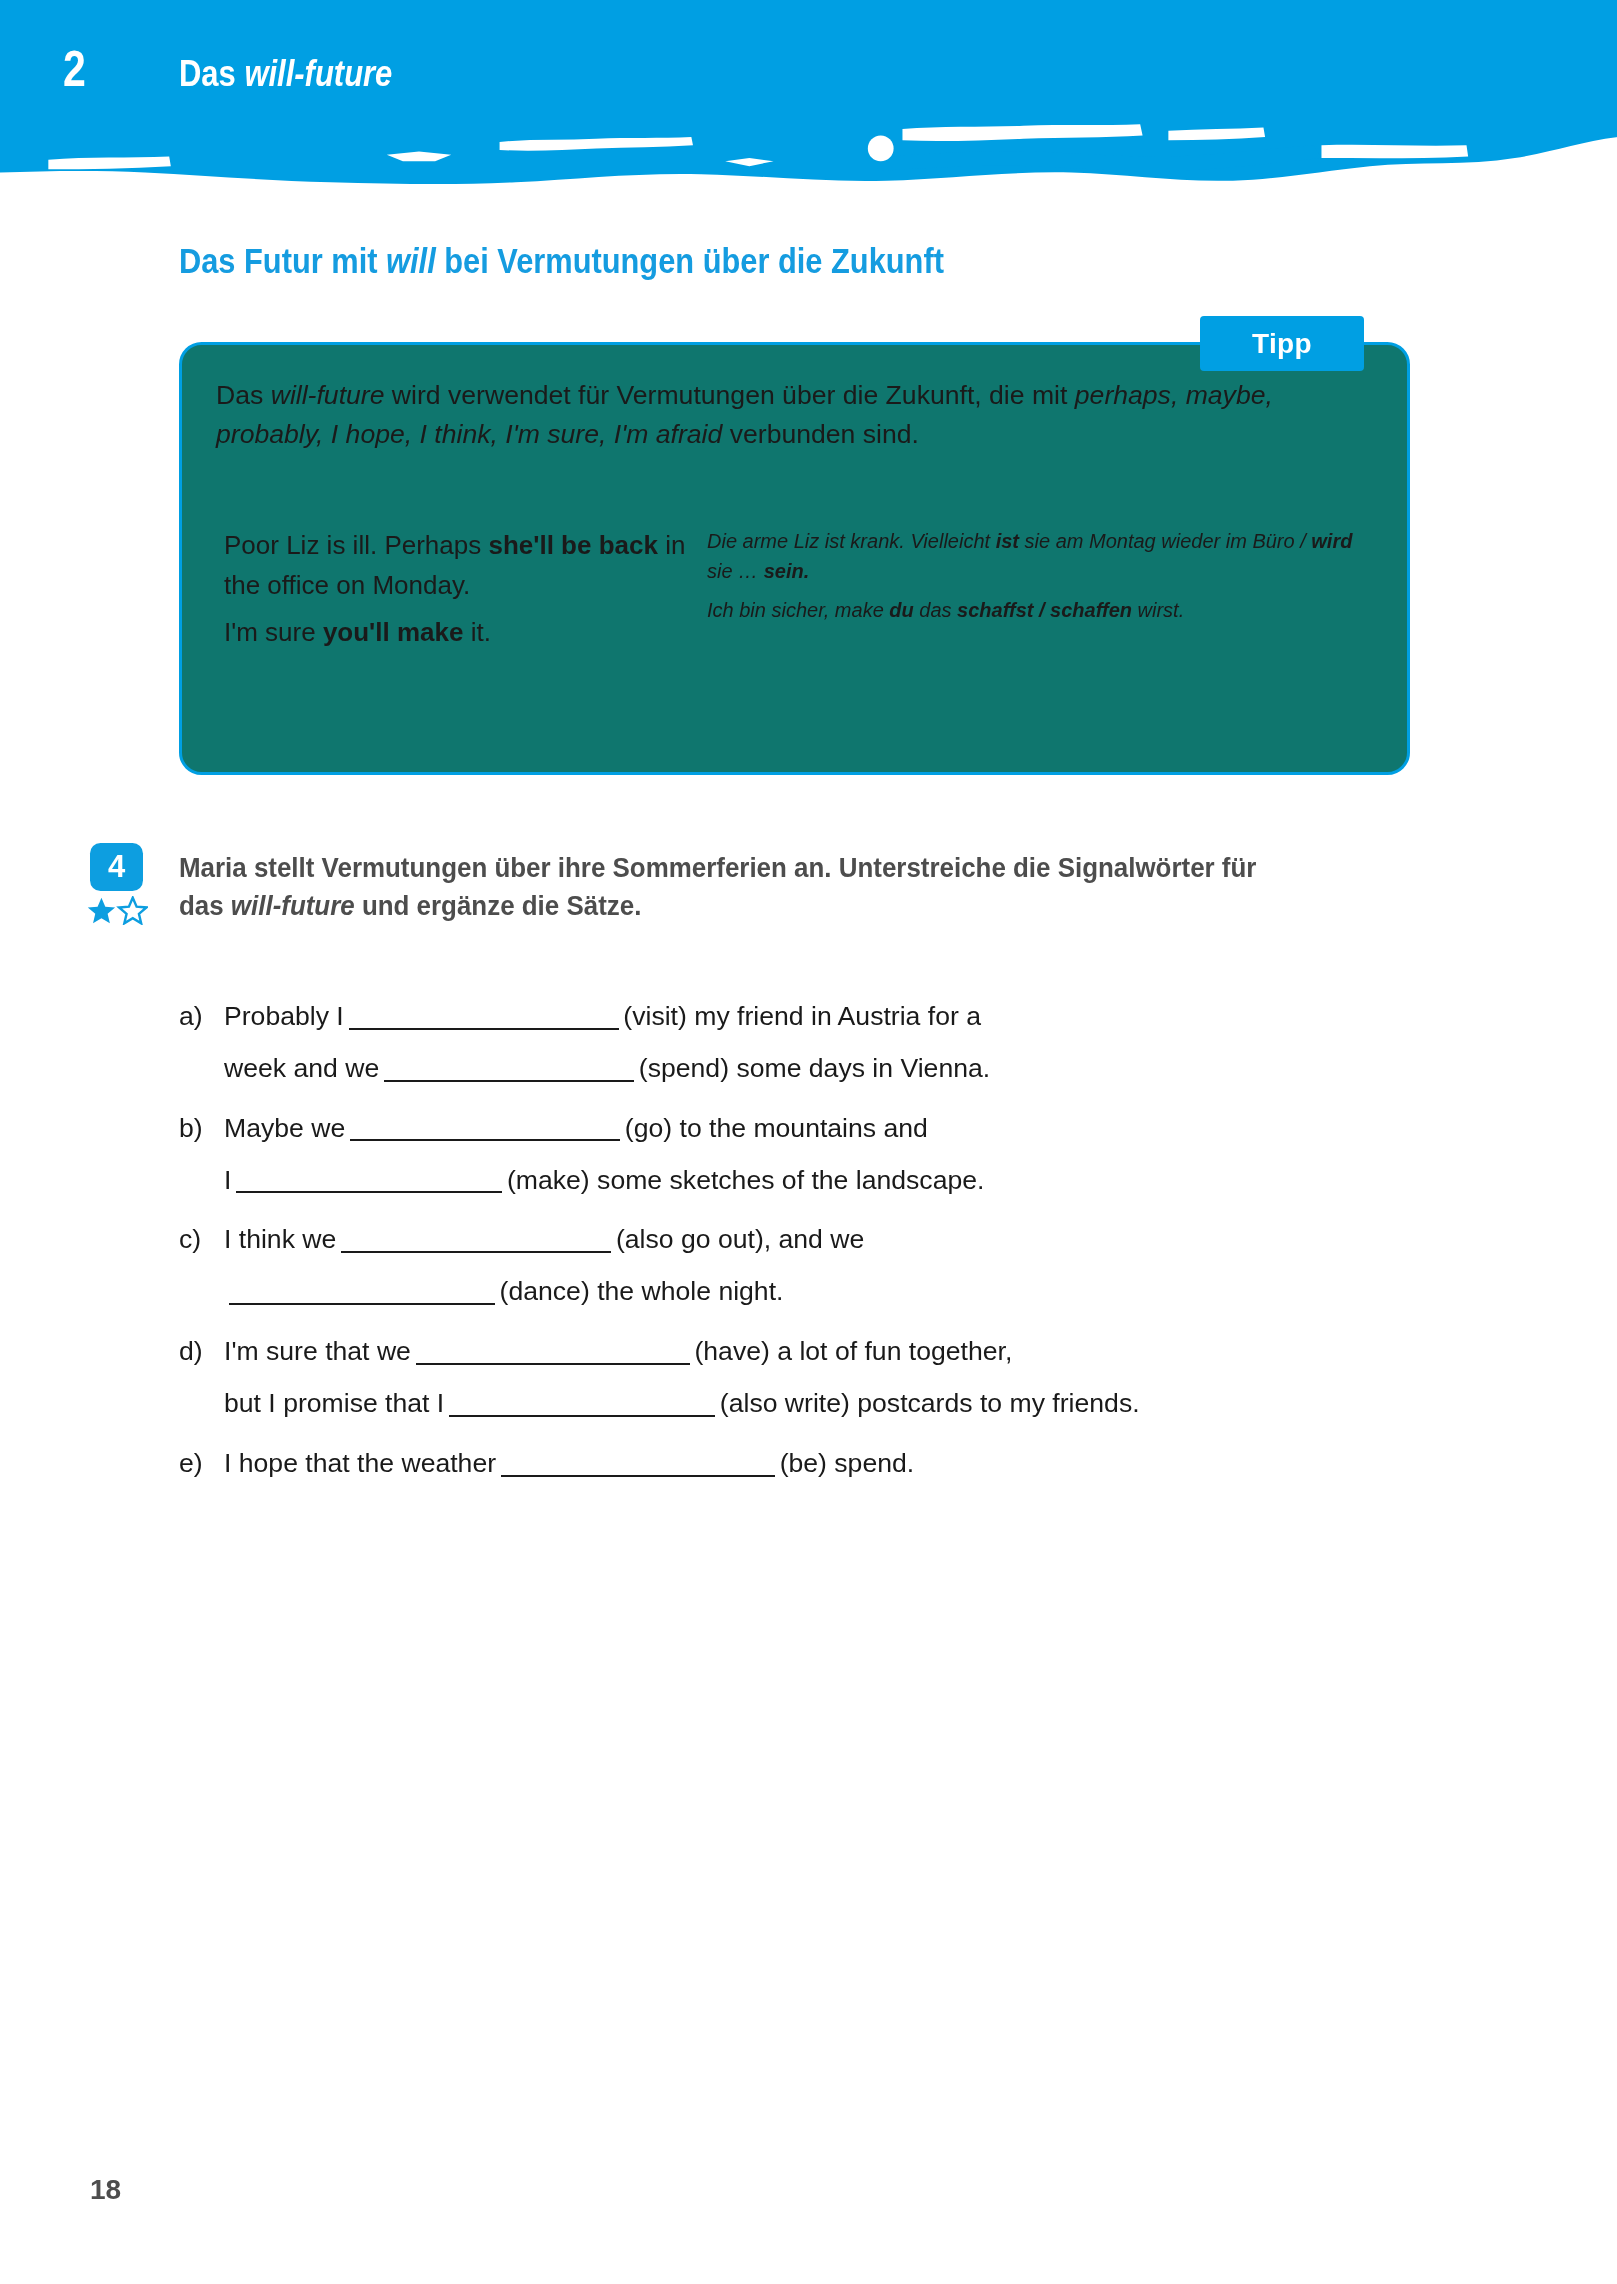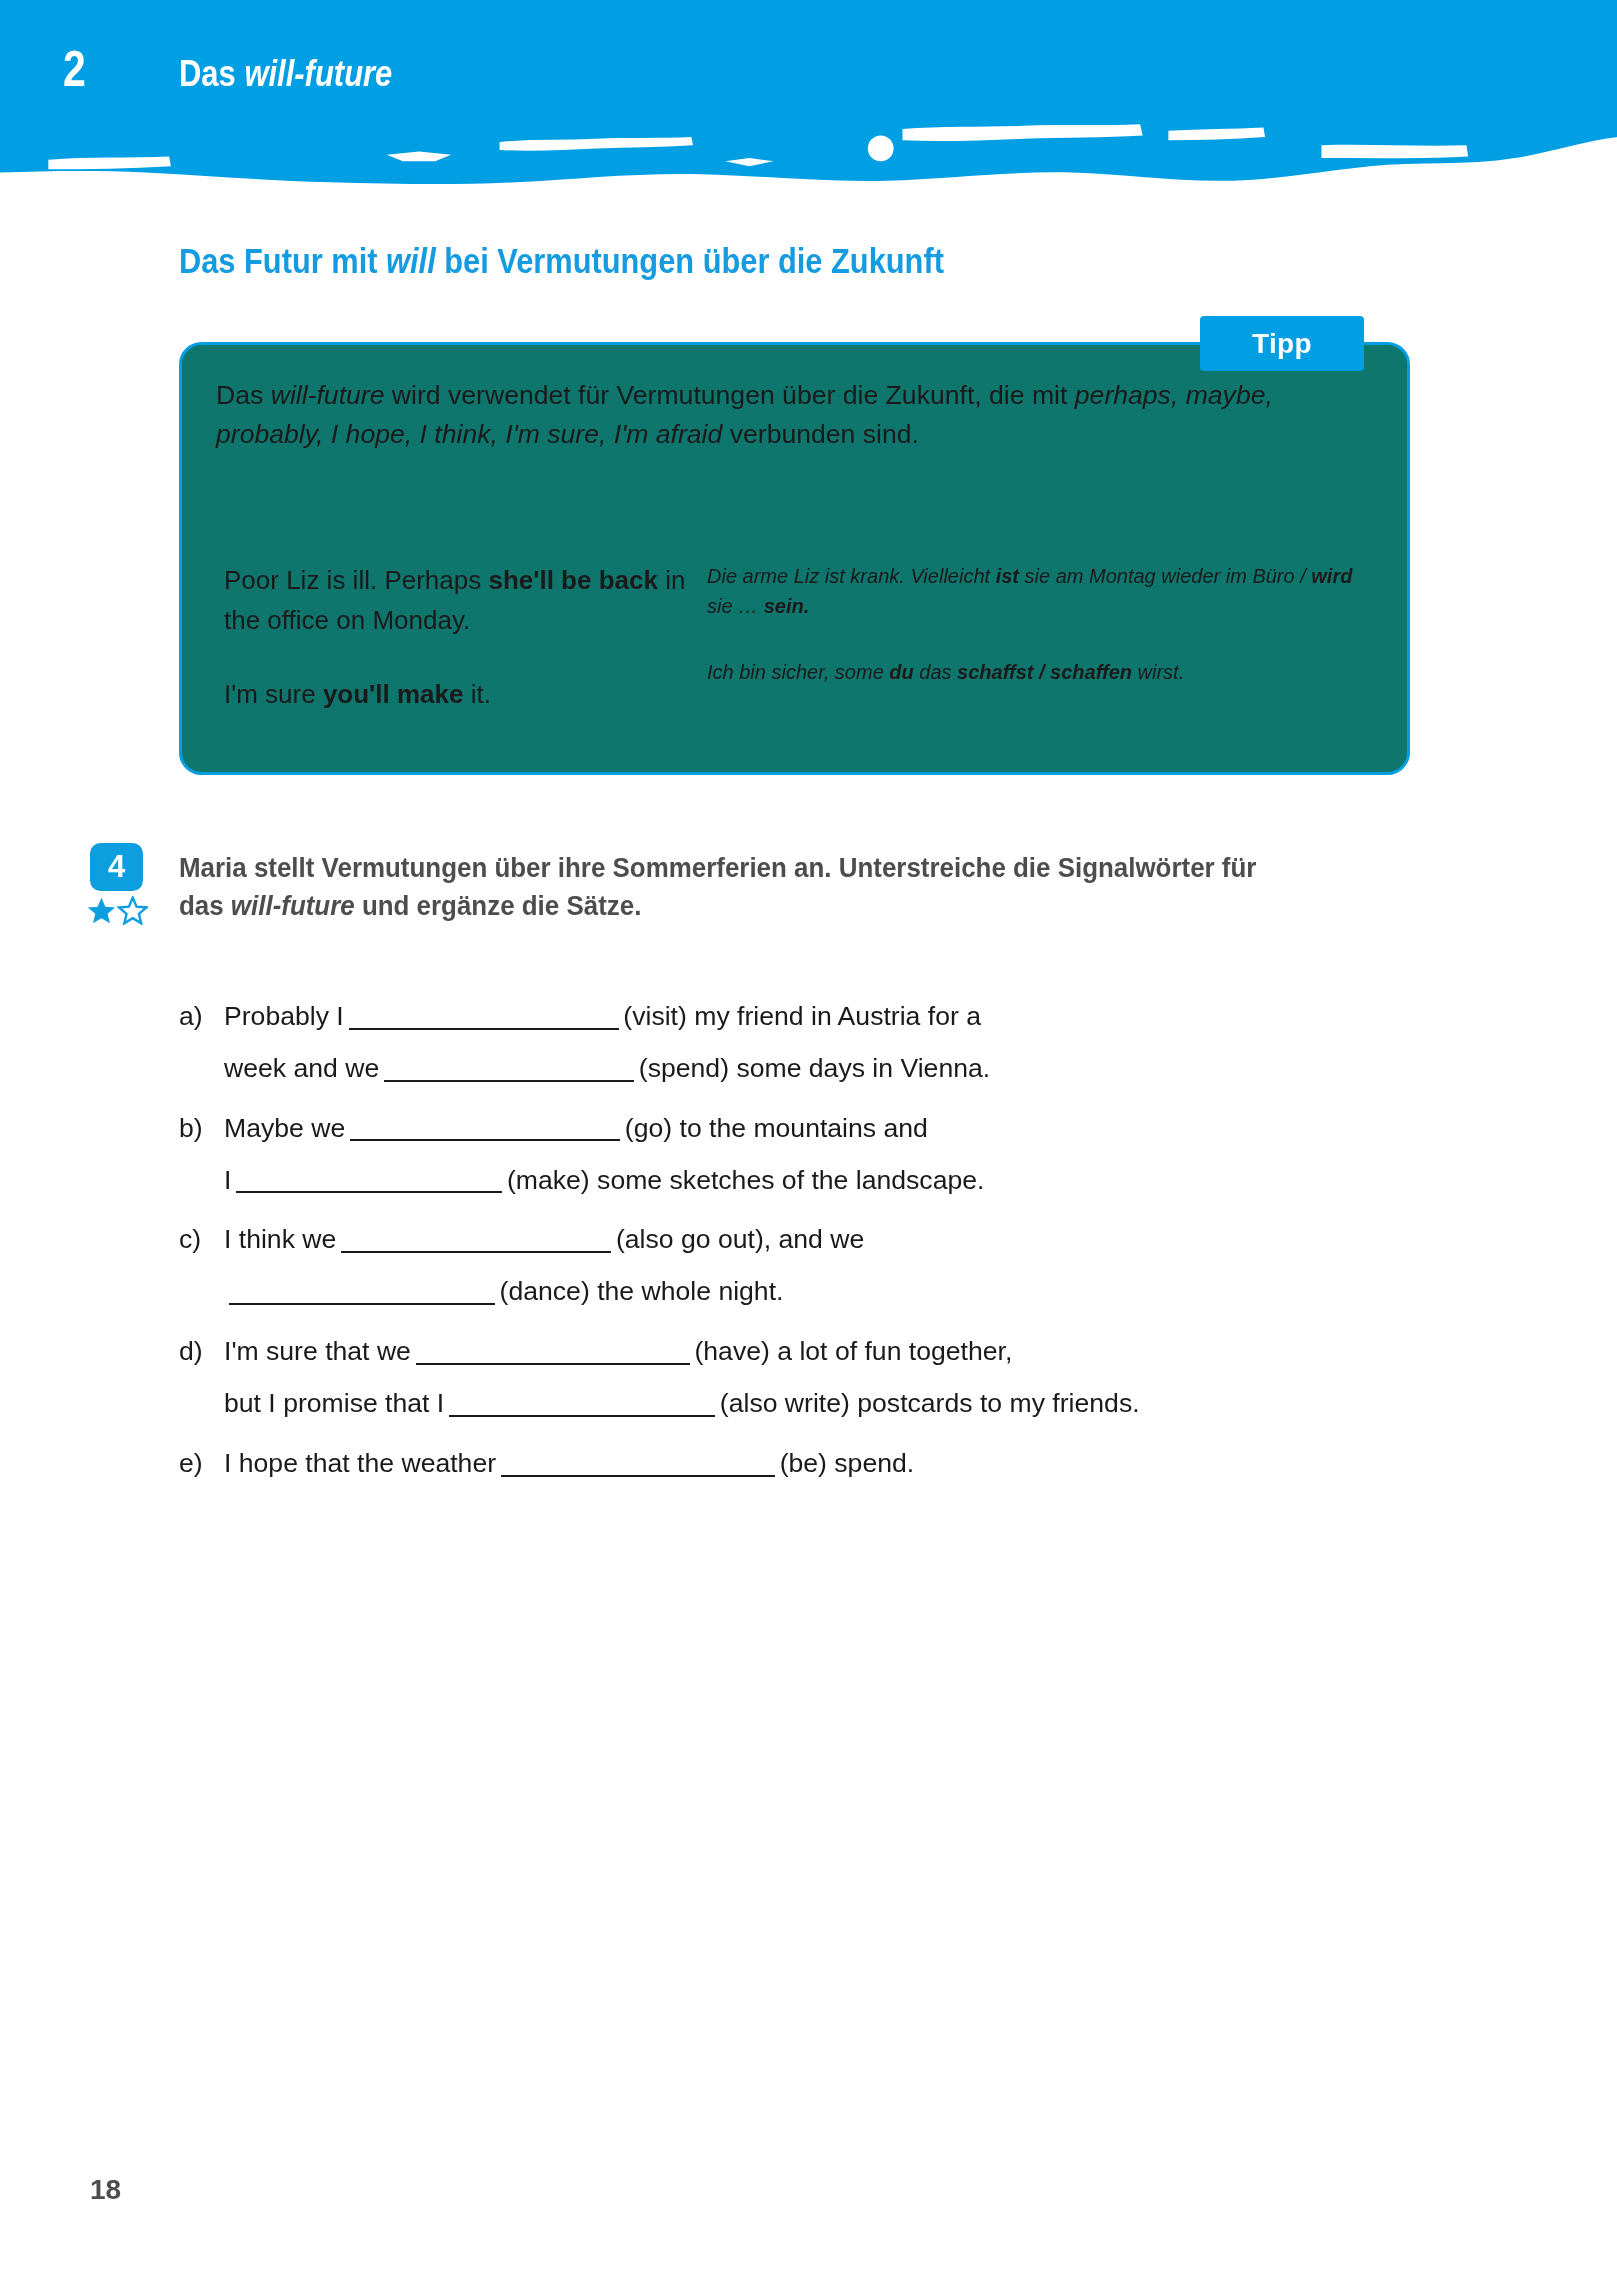--- a/index.html
+++ b/index.html
@@ -128,21 +128,21 @@
     box-sizing: border-box;
   }
   .tipp-col-de {
     width: 653px;
     font-size: 20px;
     line-height: 1.52;
     font-style: italic;
     box-sizing: border-box;
   }
   .tipp-col-en b, .tipp-col-de b { font-weight: bold; }
-  .tipp-line { margin-bottom: 8px; margin-top: 35px; }
+  .tipp-line { margin-bottom: 8px; }
   .tipp-line:last-child { margin-bottom: 0; }
 
   
   .ex-badge {
     position: absolute;
     left: 90px;
     top: 843px;
     width: 53px;
     height: 48px;
     background: #0d9ee0;
@@ -264,21 +264,21 @@
 <div class="tipp-box">
   <div class="tipp-intro"><span>Das </span><span class="it">will-future</span><span> wird verwendet für Vermutungen über die Zukunft, die mit </span><span class="it">perhaps, maybe, probably, I hope, I think, I'm sure, I'm afraid</span><span> verbunden sind.</span></div>
 
   <div class="tipp-examples">
     <div class="tipp-col-en">
       <div class="tipp-line"><span>Poor Liz is ill. Perhaps </span><b>she'll be back</b><span> in the office on Monday.</span></div>
       <div class="tipp-line"><span>I'm sure </span><b>you'll make</b><span> it.</span></div>
     </div>
     <div class="tipp-col-de">
       <div class="tipp-line"><span>Die arme Liz ist krank. Vielleicht </span><b>ist</b><span> sie am Montag wieder im Büro / </span><b>wird</b><span> sie … </span><b>sein.</b></div>
-      <div class="tipp-line"><span>Ich bin sicher, some </span><b>du</b><span> das </span><b>schaffst / schaffen</b><span> wirst.</span></div>
+      <div class="tipp-line"><span>Ich bin sicher, make </span><b>du</b><span> das </span><b>schaffst / schaffen</b><span> wirst.</span></div>
     </div>
   </div>
 </div>
 <div class="tipp-badge">Tipp</div>
 
 <div class="ex-badge">4</div>
 <div class="ex-stars">
   <svg width="61" height="29" viewBox="0 0 76 36" xmlns="http://www.w3.org/2000/svg">
     <polygon points="18,2 22.8,13.2 35,14.2 25.7,22.2 28.5,34 18,27.6 7.5,34 10.3,22.2 1,14.2 13.2,13.2" fill="#0d9ee0"></polygon>
     <polygon points="57,2 61.8,13.2 74,14.2 64.7,22.2 67.5,34 57,27.6 46.5,34 49.3,22.2 40,14.2 52.2,13.2" fill="none" stroke="#0d9ee0" stroke-width="3"></polygon>

